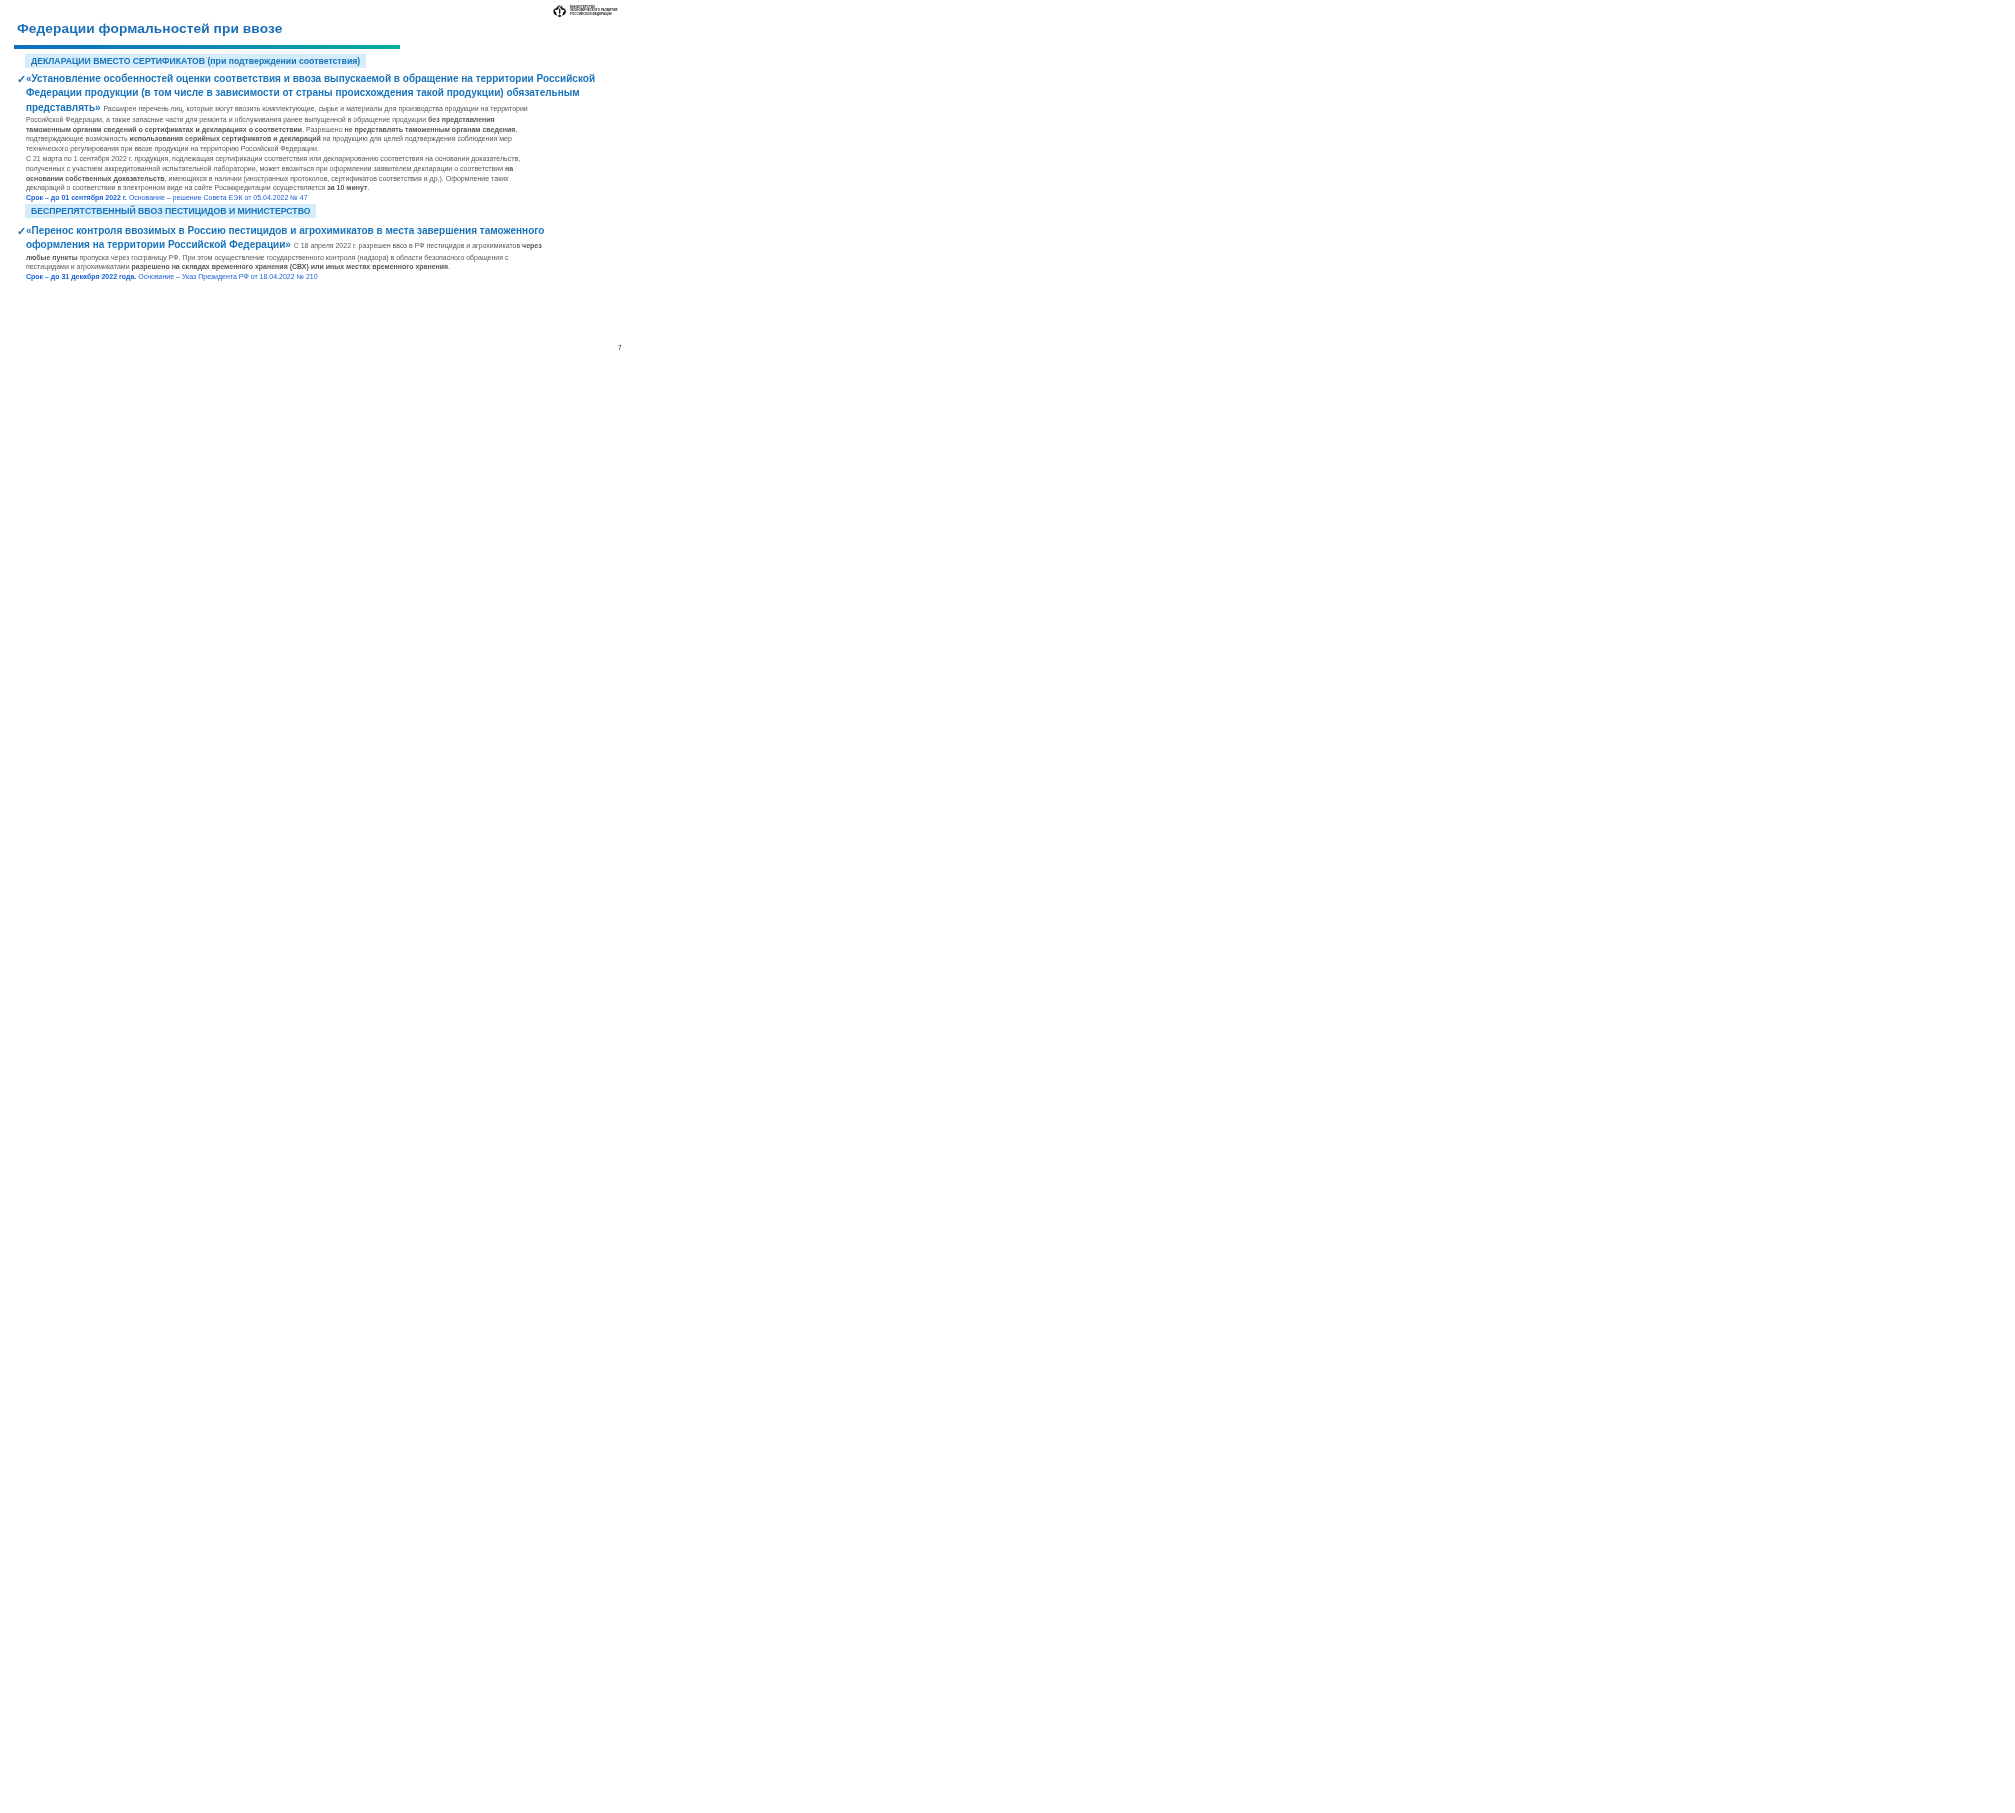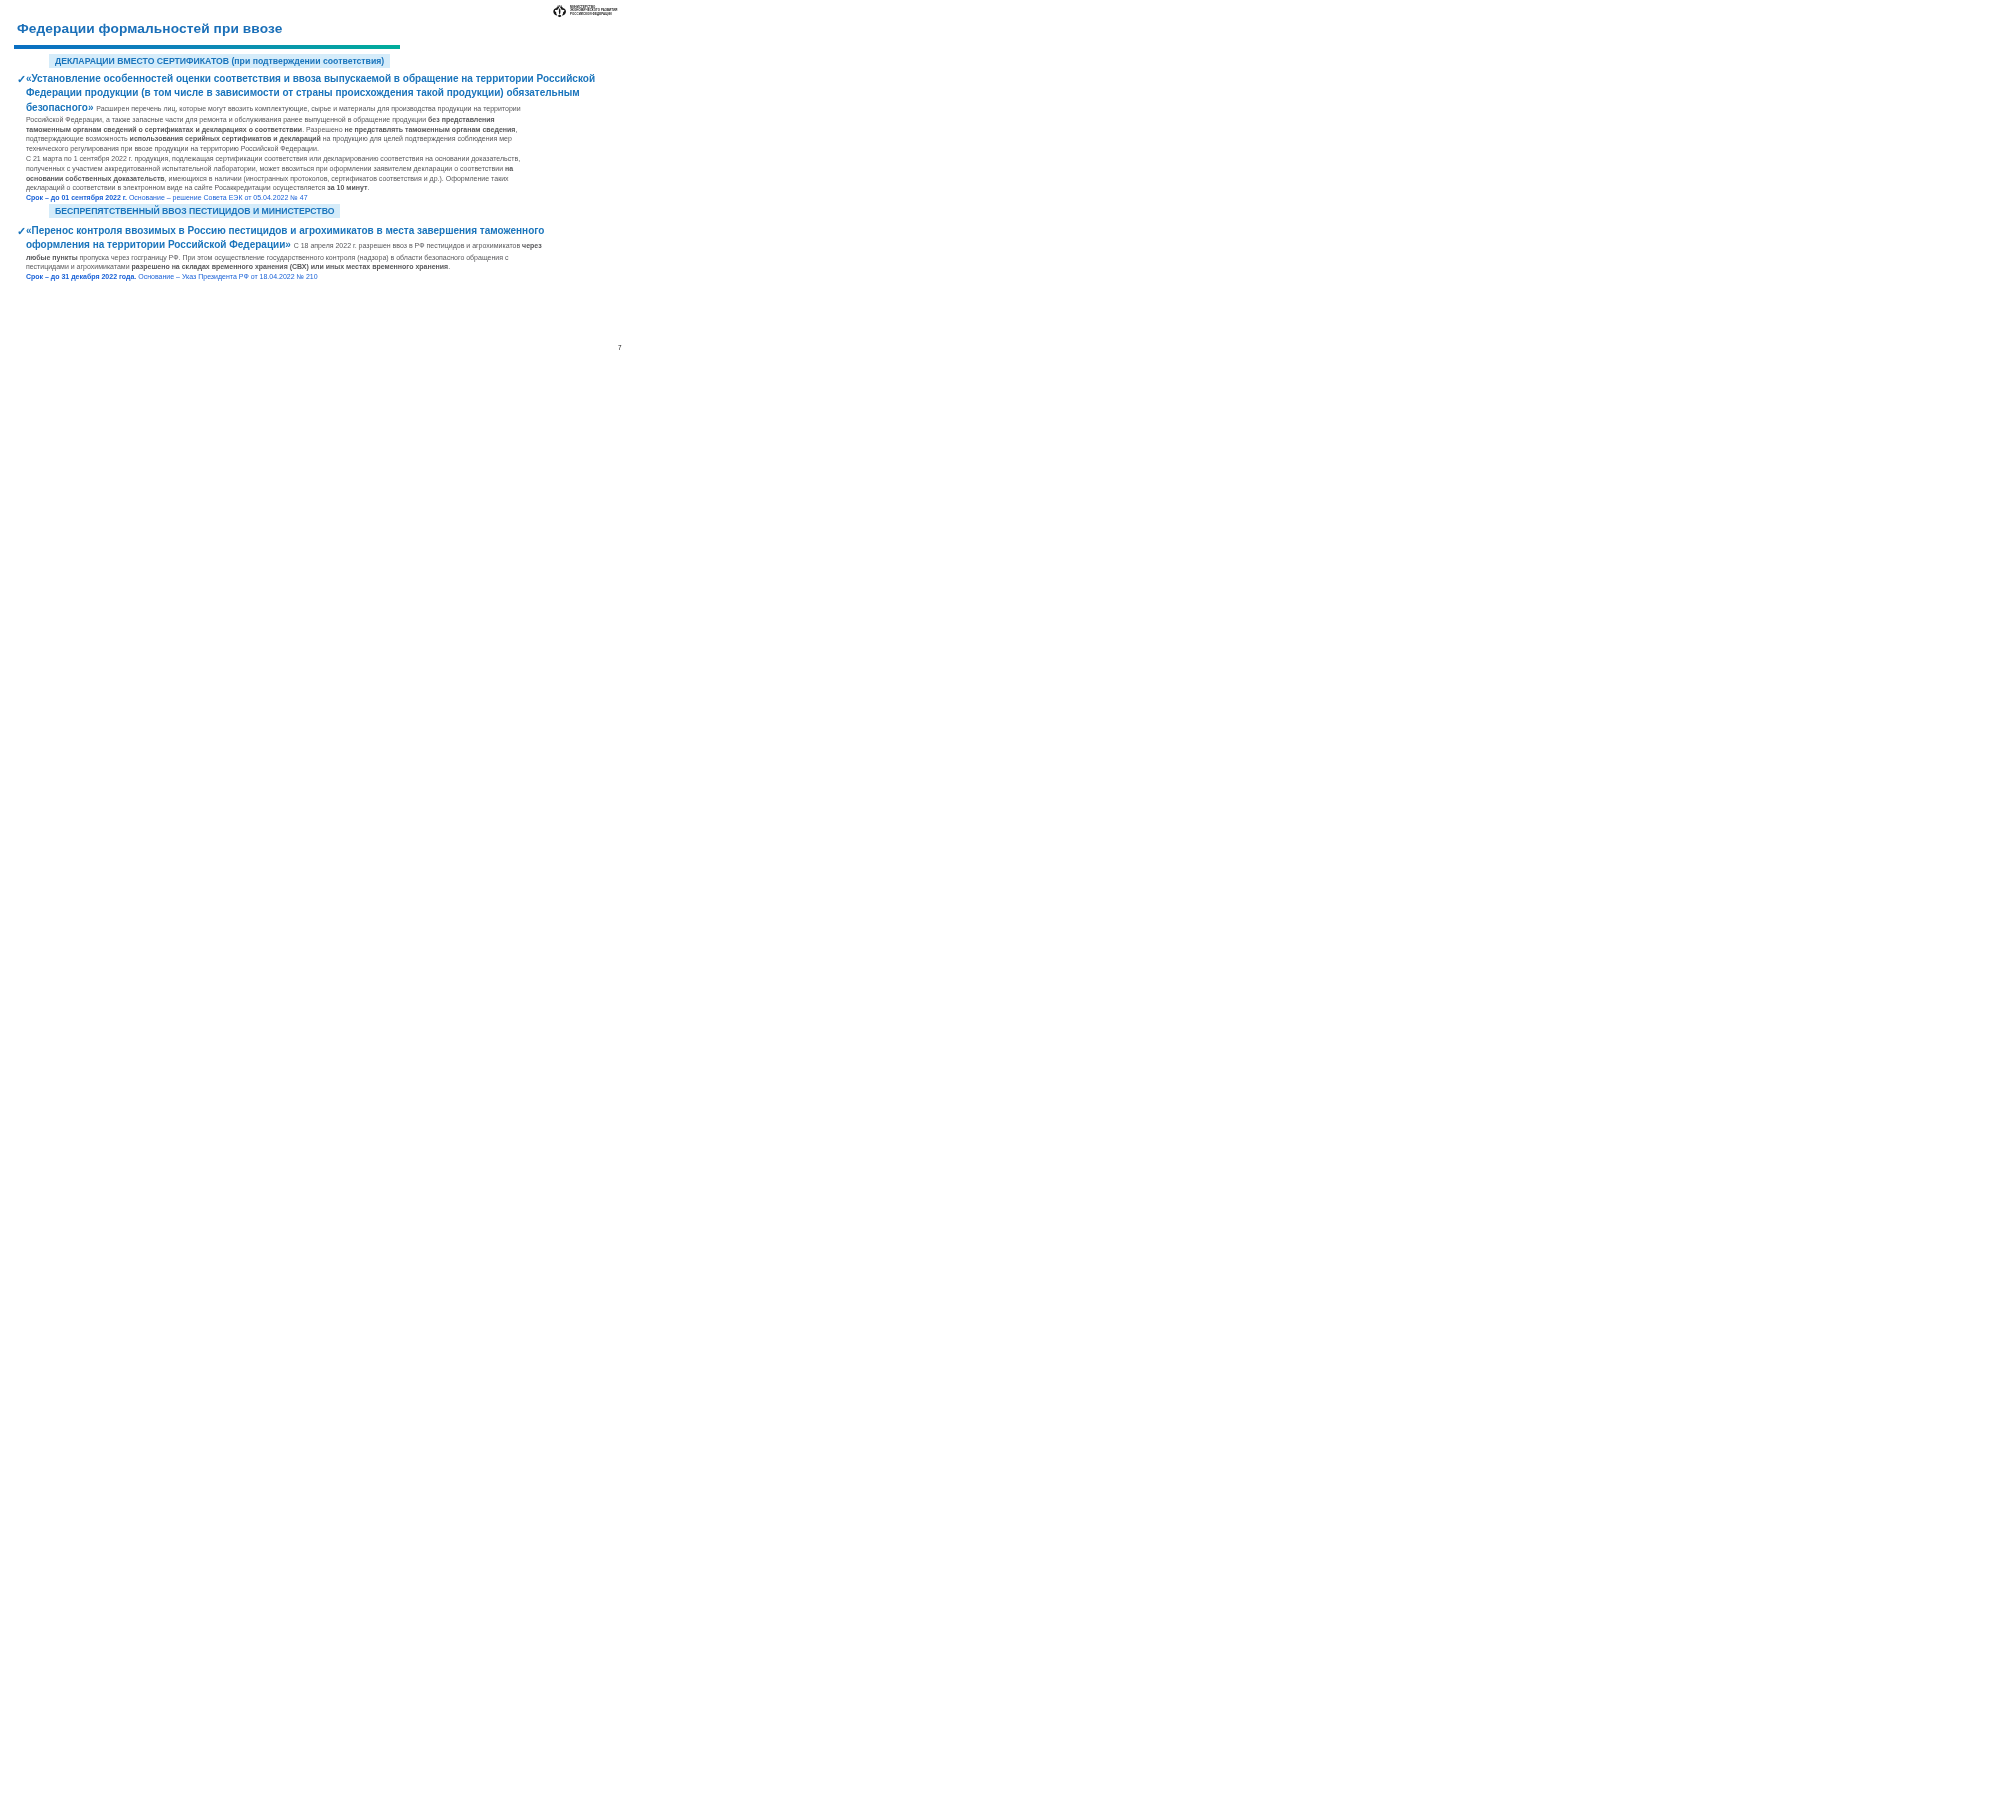--- a/index.html
+++ b/index.html
@@ -17,21 +17,21 @@
   .title-bar{
     position:absolute;left:13.7px;top:45px;width:386px;height:3.6px;
     background:linear-gradient(90deg,#0A6FC2 0%,#0E84B9 45%,#00AD9B 100%);
   }
   .badge{
     position:absolute;
     display:inline-block;
     background:#D5ECFA;color:#1B75BC;
     font-size:8.7px;font-weight:700;
     line-height:14px;height:14px;
-    padding:0 5.6px;white-space:nowrap;margin-left:24px;
+    padding:0 5.6px;white-space:nowrap;
   }
   .badge1{left:25.4px;top:54px;}
   .badge2{left:25.4px;top:204px;}
   .bullet-block{position:absolute;left:17px;}
   .bullet-block .check{
     position:absolute;left:0;top:0.8px;
     font-size:11px;font-weight:700;color:#1B75BC;
   }
   .bullet-block .lines{margin-left:8.9px;}
   .bullet1{top:72px;}
@@ -91,21 +91,21 @@
     </div>
   </div>
 
   <div class="badge badge1">ДЕКЛАРАЦИИ ВМЕСТО СЕРТИФИКАТОВ (при подтверждении соответствия)</div>
 
   <div class="bullet-block bullet1">
     <span class="check">✓</span>
     <div class="lines">
         <div class="ln ln-h"><span class="r-hb">«Установление особенностей оценки соответствия и ввоза выпускаемой в обращение на территории Российской</span></div>
         <div class="ln ln-h"><span class="r-hb">Федерации продукции (в том числе в зависимости от страны происхождения такой продукции) обязательным</span></div>
-        <div class="ln ln-m"><span class="r-hb">безопасного» </span><span class="r-n">Расширен перечень лиц, которые могут ввозить комплектующие, сырье и материалы для производства продукции на территории</span></div>
+        <div class="ln ln-m"><span class="r-hb">представлять» </span><span class="r-n">Расширен перечень лиц, которые могут ввозить комплектующие, сырье и материалы для производства продукции на территории</span></div>
         <div class="ln ln-b"><span class="r-n">Российской Федерации, а также запасные части для ремонта и обслуживания ранее выпущенной в обращение продукции </span><span class="r-b">без представления</span></div>
         <div class="ln ln-b"><span class="r-b">таможенным органам сведений о сертификатах и декларациях о соответствии</span><span class="r-n">. Разрешено </span><span class="r-b">не представлять таможенным органам сведения</span><span class="r-n">,</span></div>
         <div class="ln ln-b"><span class="r-n">подтверждающие возможность </span><span class="r-b">использования серийных сертификатов и деклараций</span><span class="r-n"> на продукцию для целей подтверждения соблюдения мер</span></div>
         <div class="ln ln-b"><span class="r-n">технического регулирования при ввозе продукции на территорию Российской Федерации.</span></div>
         <div class="ln ln-b"><span class="r-n">С 21 марта по 1 сентября 2022 г. продукция, подлежащая сертификации соответствия или декларированию соответствия на основании доказательств,</span></div>
         <div class="ln ln-b"><span class="r-n">полученных с участием аккредитованной испытательной лаборатории, может ввозиться при оформлении заявителем декларации о соответствии </span><span class="r-b">на</span></div>
         <div class="ln ln-b"><span class="r-b">основании собственных доказательств</span><span class="r-n">, имеющихся в наличии (иностранных протоколов, сертификатов соответствия и др.). Оформление таких</span></div>
         <div class="ln ln-b"><span class="r-n">деклараций о соответствии в электронном виде на сайте Росаккредитации осуществляется </span><span class="r-b">за 10 минут</span><span class="r-n">.</span></div>
         <div class="ln ln-b"><span class="r-sb">Срок – до 01 сентября 2022 г. </span><span class="r-s">Основание – решение Совета ЕЭК от 05.04.2022 № 47</span></div>
       </div>

